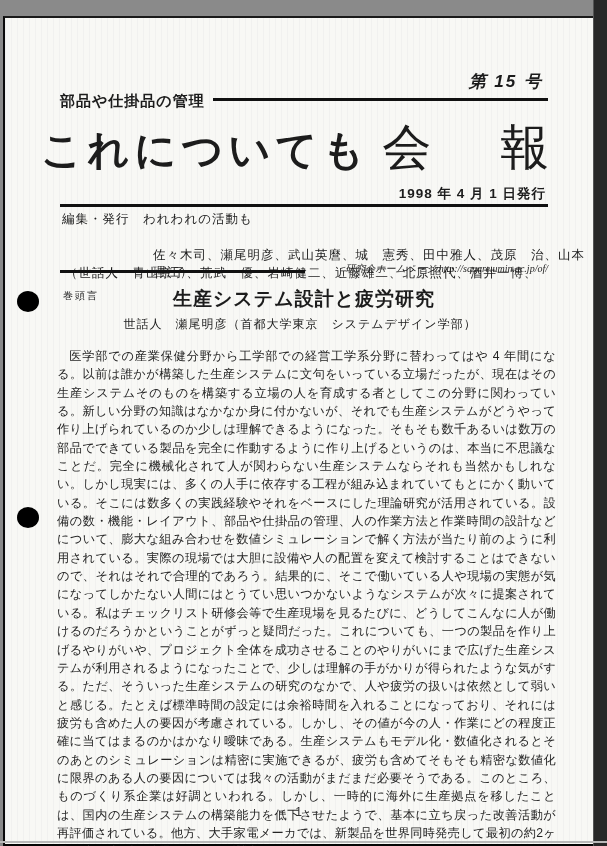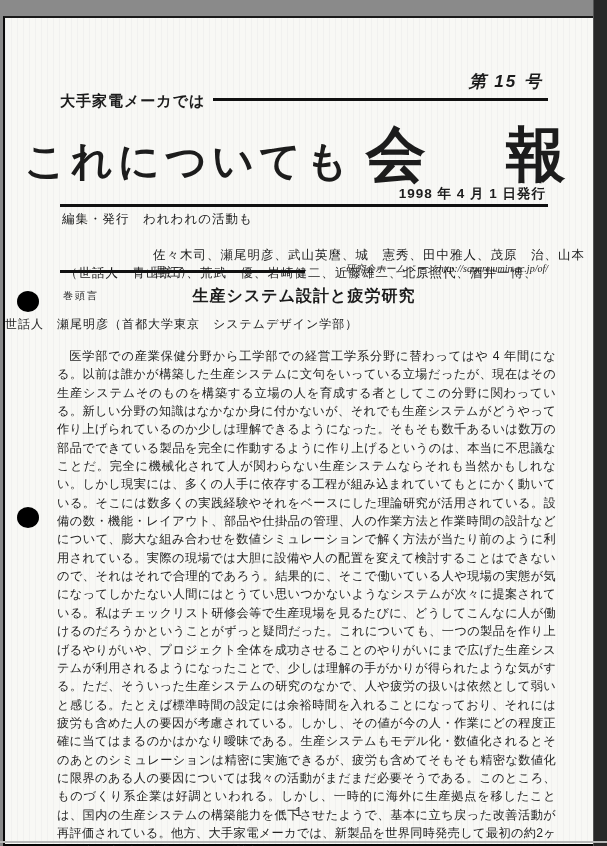--- a/index.html
+++ b/index.html
@@ -23,58 +23,58 @@
   .punch1 { top:291px; }
   .punch2 { top:507px; }
 
   .issue { position:absolute; top:52px; right:50px; font-size:17px; font-weight:bold; font-style:italic; letter-spacing:2px; }
   .society-row { position:absolute; top:74px; left:55px; right:45px; display:flex; align-items:center; }
   .society { font-size:15px; font-weight:bold; letter-spacing:1px; white-space:nowrap; }
   .rule1 { flex:1; height:3px; background:#111; margin-left:8px; margin-top:-4px; }
 
   .title-row { position:absolute; top:97px; left:0; width:590px; text-align:center; white-space:nowrap; }
   .title-main { font-size:41px; font-weight:bold; letter-spacing:5px; }
-  .title-kaiho { font-size:60px; font-weight:bold; letter-spacing:10px; margin-left:13px; }
+  .title-kaiho { font-size:49px; font-weight:normal; letter-spacing:10px; margin-left:13px; }
 
   .date-row { position:absolute; top:167px; right:47px; font-size:13.5px; font-weight:bold; letter-spacing:1px; }
   .rule2 { position:absolute; top:186px; left:55px; right:45px; height:3px; background:#111; }
 
   .editor  { position:absolute; top:193px; left:57px; font-size:12.5px; letter-spacing:1px; }
   .members1{ position:absolute; top:211px; left:60px; font-size:12.5px; letter-spacing:1px;margin-top:36px; }
   .members2{ position:absolute; top:229px; left:148px; font-size:12.5px; letter-spacing:1px; }
 
   .homepage-row { position:absolute; top:244px; left:55px; right:45px; display:flex; align-items:flex-start; }
   .rule3 { width:245px; height:3px; background:#111; margin-top:8px; }
   .homepage { flex:1; text-align:right; font-size:10px; font-style:italic; font-family:"Liberation Serif","DejaVu Serif",serif; }
 
   .kantogen-row { position:absolute; top:268px; left:55px; right:45px; height:22px; }
   .kantogen { position:absolute; left:3px; top:3px; font-size:10px; letter-spacing:2px; }
-  .article-title { text-align:center; font-size:16px; font-weight:bold; letter-spacing:1px; }
-  .author { position:absolute; top:298px; left:0; width:590px; text-align:left; font-size:12px; letter-spacing:1px; }
+  .article-title { text-align:center; font-size:19px; font-weight:bold; letter-spacing:1px; }
+  .author { position:absolute; top:298px; left:0; width:590px; text-align:center; font-size:12px; letter-spacing:1px; }
 
   .body-text {
     position:absolute; top:329px; left:52px; width:499px;
     font-size:12.2px; line-height:18.35px; letter-spacing:0.2px;
     text-align:justify; text-justify:inter-ideograph;
     text-indent:1em; color:#242424;
   }
 
   .pagenum { position:absolute; top:787px; left:0; width:590px; text-align:center; font-size:12px; letter-spacing:3px; color:#333; }
 </style>
 </head>
 <body>
 
 <div class="stage">
 
   <div class="page">
 
     <div class="issue">第 15 号</div>
 
     <div class="society-row">
-      <span class="society">大手家電メーカでは</span>
+      <span class="society">部品や仕掛品の管理</span>
       <span class="rule1"></span>
     </div>
 
     <div class="title-row">
       <span class="title-main">これについても</span><span class="title-kaiho">会　報</span>
     </div>
 
     <div class="date-row">1998 年 4 月 1 日発行</div>
     <div class="rule2"></div>
 

